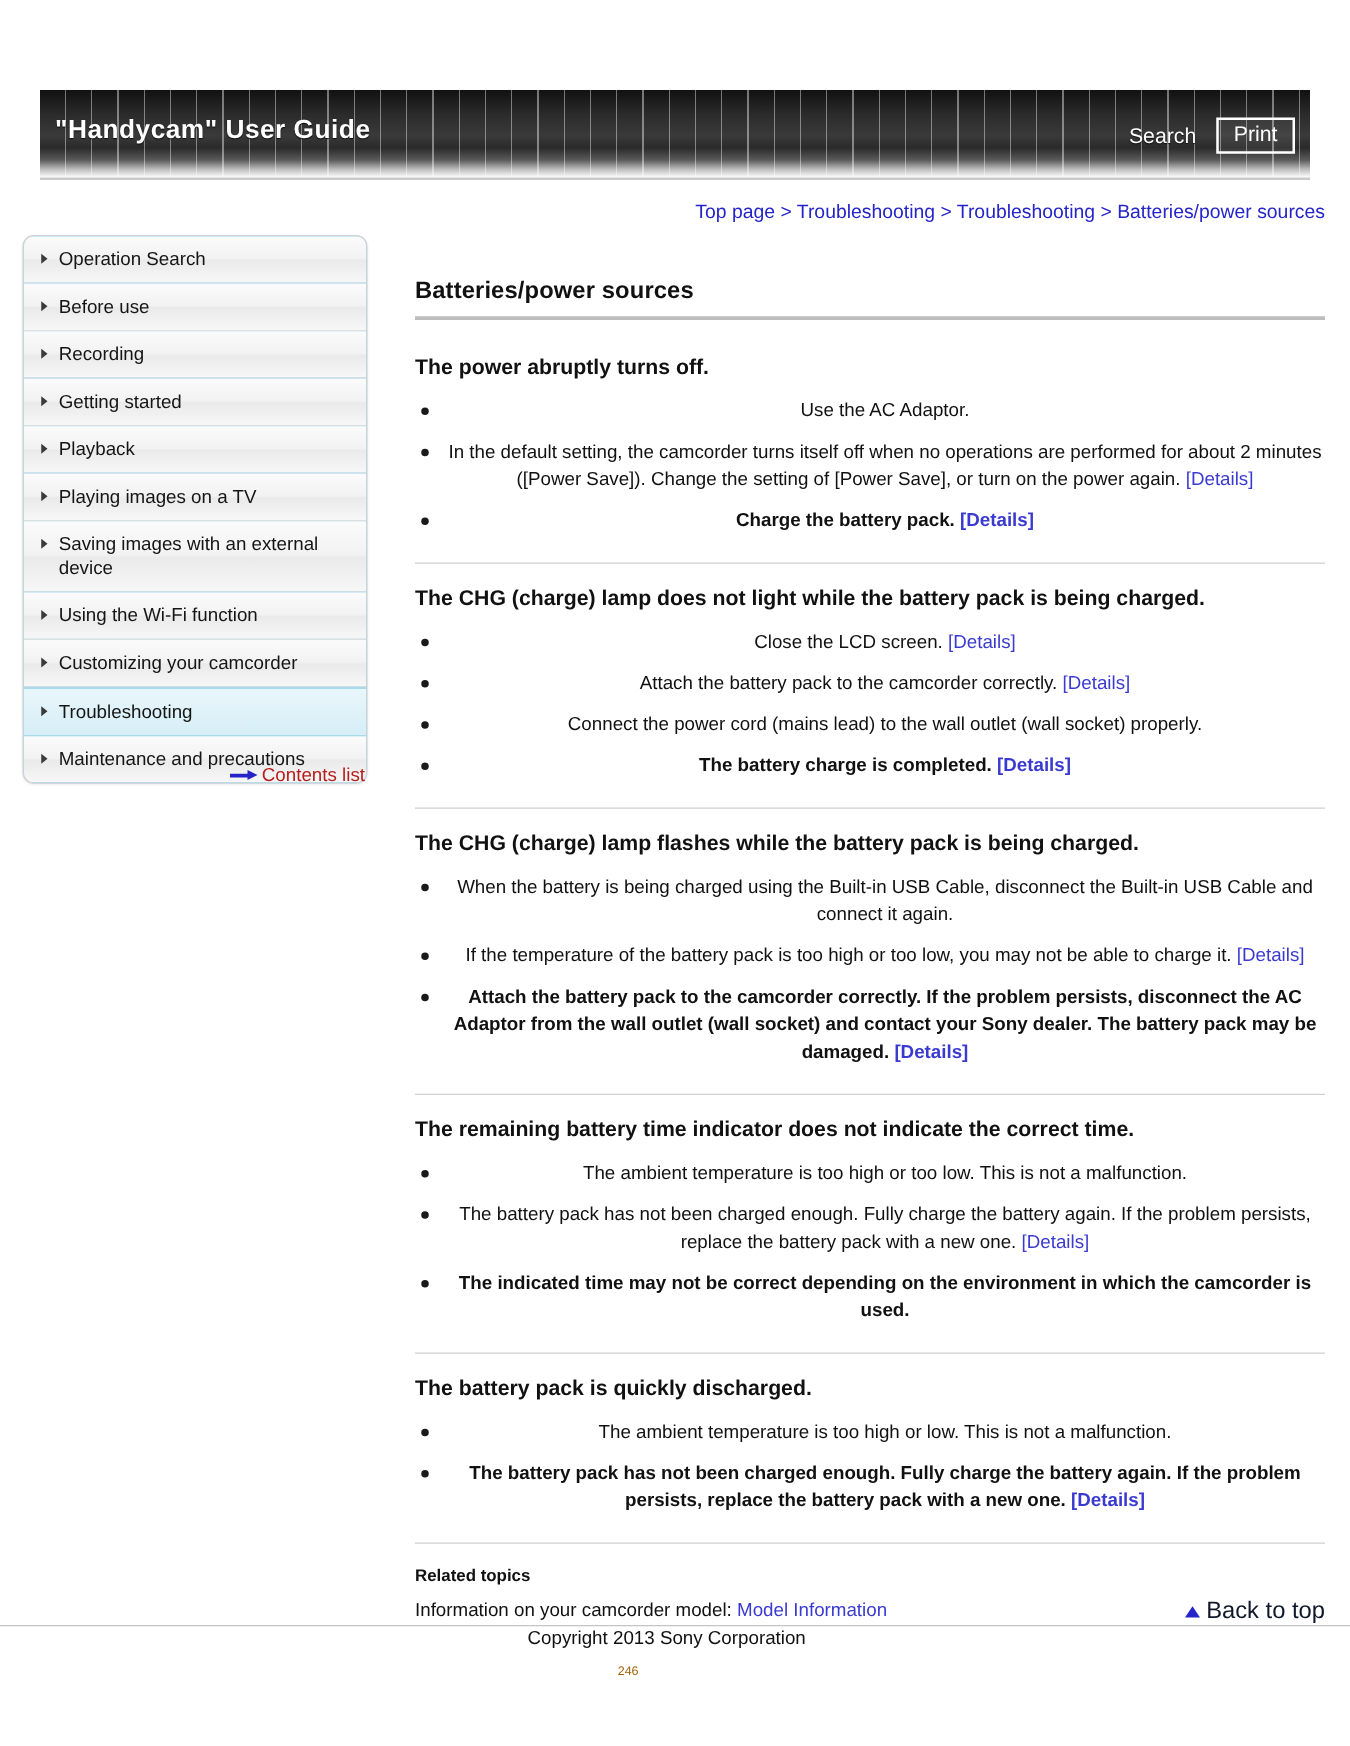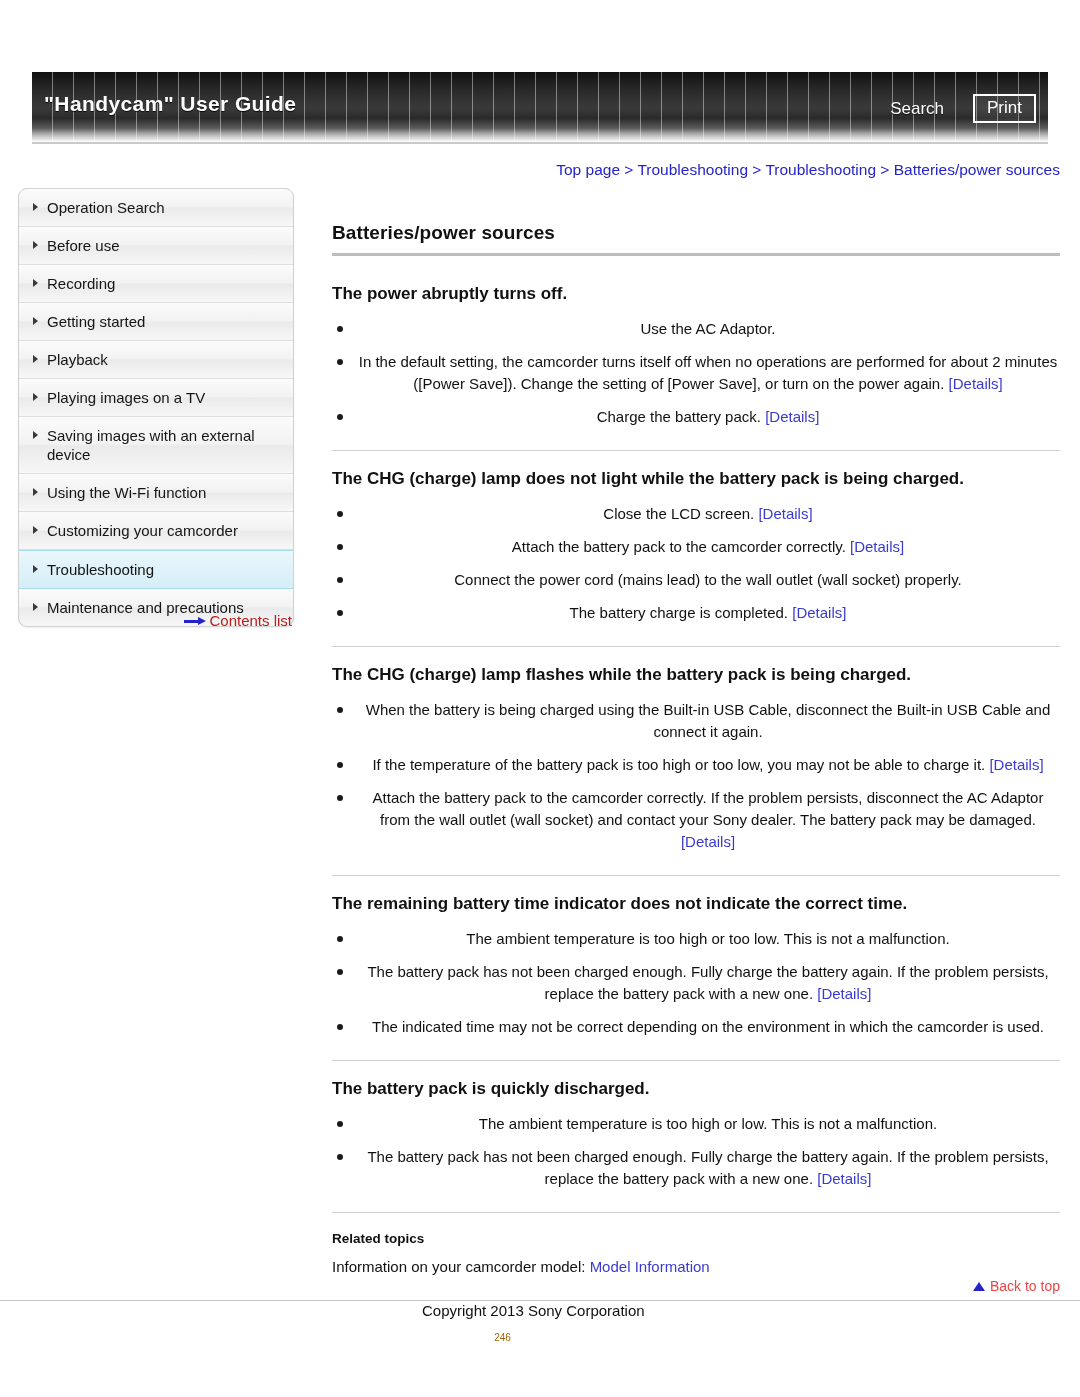--- a/index.html
+++ b/index.html
@@ -62,21 +62,21 @@
     letter-spacing: 0.4px;
     text-shadow: 0 1px 1px rgba(0,0,0,0.85);
     white-space: nowrap;
   }
   .header-actions {
     position: absolute;
     right: 12px;
     top: 22px;
     display: flex;
     align-items: center;
-    gap: 29px;
+    gap: 16px;
   }
   .header-search {
     font-size: 17px;
     color: #ffffff;
     text-shadow: 0 1px 1px rgba(0,0,0,0.8);
     white-space: nowrap;
   }
   .header-print {
     font-size: 17px;
     color: #ffffff;
@@ -209,21 +209,21 @@
     text-align: center;
   }
   ul.bullets li {
     position: relative;
     padding-left: 24px;
     font-size: 15px;
     line-height: 22px;
     color: #111111;
     margin-bottom: 11px;
   }
-  ul.bullets li:last-child { margin-bottom: 0; }
+  ul.bullets li:last-child { margin-bottom: 0; font-weight: bold; }
   ul.bullets li::before {
     content: "";
     position: absolute;
     left: 5px;
     top: 8px;
     width: 6px;
     height: 6px;
     border-radius: 50%;
     background: #1a1a1a;
   }
@@ -238,22 +238,22 @@
   .related-line {
     font-size: 15px;
     color: #111111;
   }
 
   
   .back-to-top {
     position: absolute;
     right: 20px;
     top: 1278px;
-    font-size: 14px;
-    color: #ef4444;
+    font-size: 19px;
+    color: #0f172a;
     white-space: nowrap;
   }
   .back-to-top .tri-up {
     display: inline-block;
     width: 0; height: 0;
     border-bottom: 9px solid #2424c8;
     border-left: 6px solid transparent;
     border-right: 6px solid transparent;
     margin-right: 5px;
     vertical-align: 0px;

